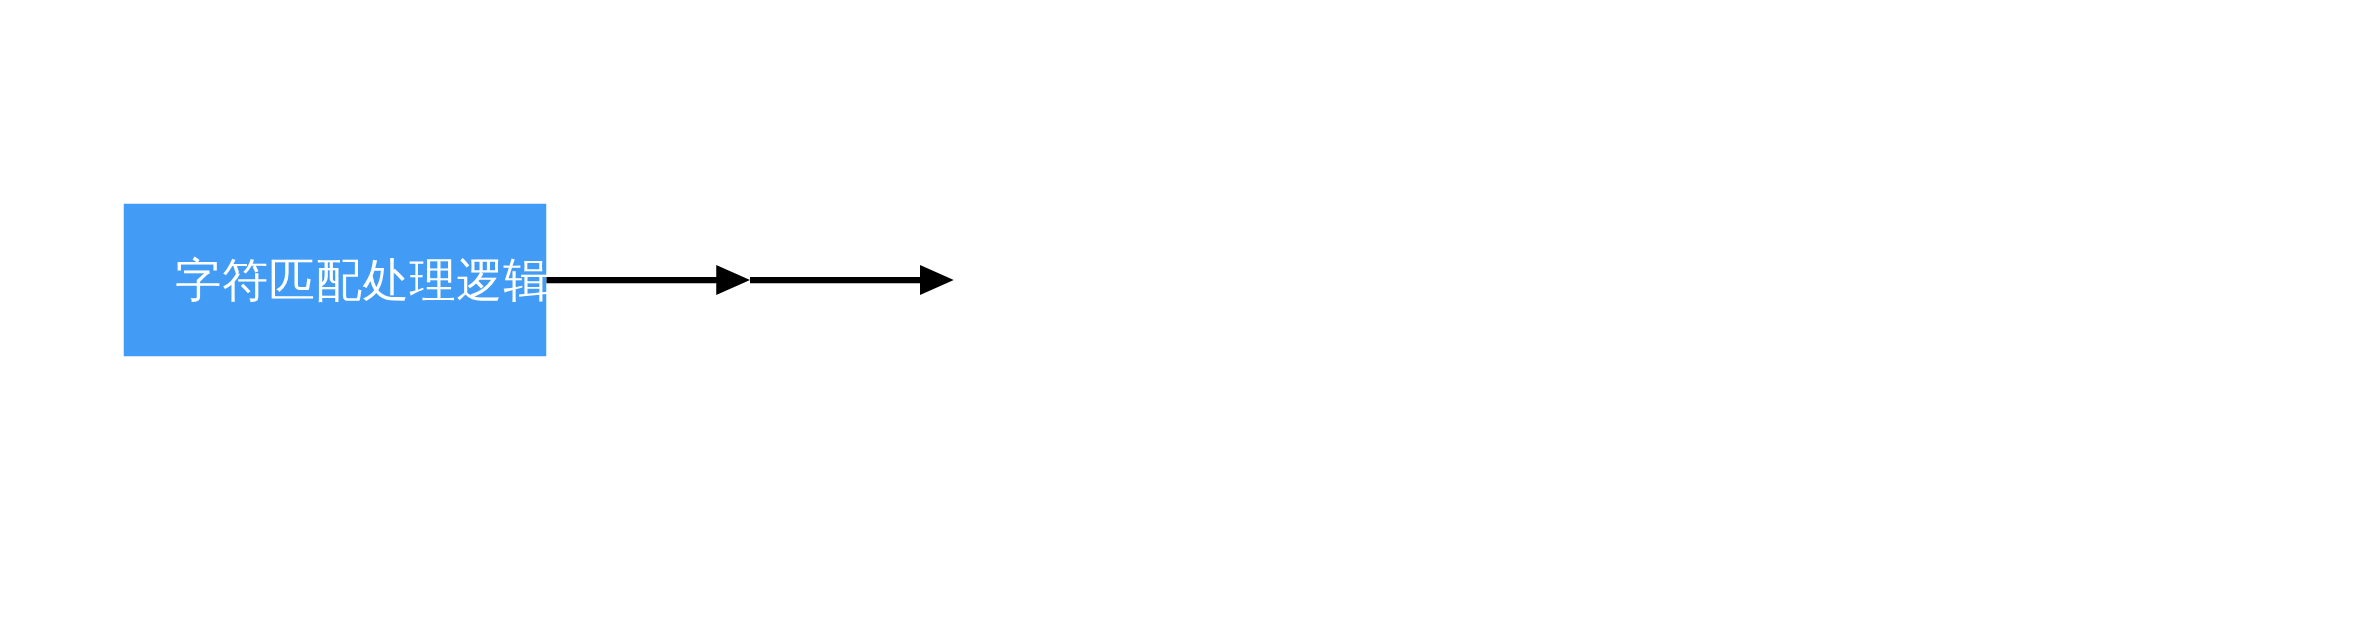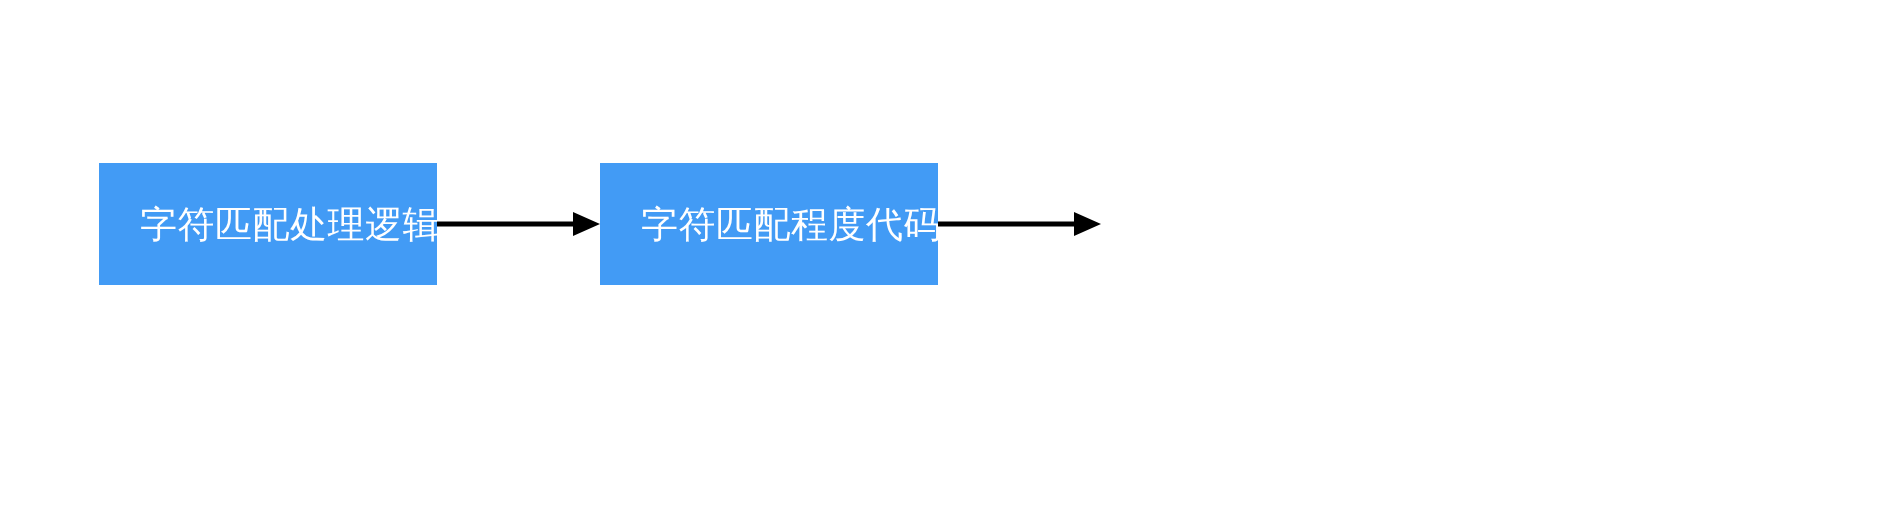--- a/index.html
+++ b/index.html
@@ -73,23 +73,20 @@
       <span class="node-label">字符匹配处理逻辑</span>
     </div>
 
     <div class="connector">
       <svg width="163" height="122" viewBox="0 0 163 122" xmlns="http://www.w3.org/2000/svg">
         <line x1="0" y1="61" x2="140" y2="61" stroke="#000000" stroke-width="5"></line>
         <polygon points="136,49 163,61 136,73" fill="#000000"></polygon>
       </svg>
     </div>
 
-    <div class="node">
-      <span class="node-label">字符匹配程度代码</span>
-    </div>
 
     <div class="connector">
       <svg width="163" height="122" viewBox="0 0 163 122" xmlns="http://www.w3.org/2000/svg">
         <line x1="0" y1="61" x2="140" y2="61" stroke="#000000" stroke-width="5"></line>
         <polygon points="136,49 163,61 136,73" fill="#000000"></polygon>
       </svg>
     </div>
 
 
     <div class="spacer-right"></div>

